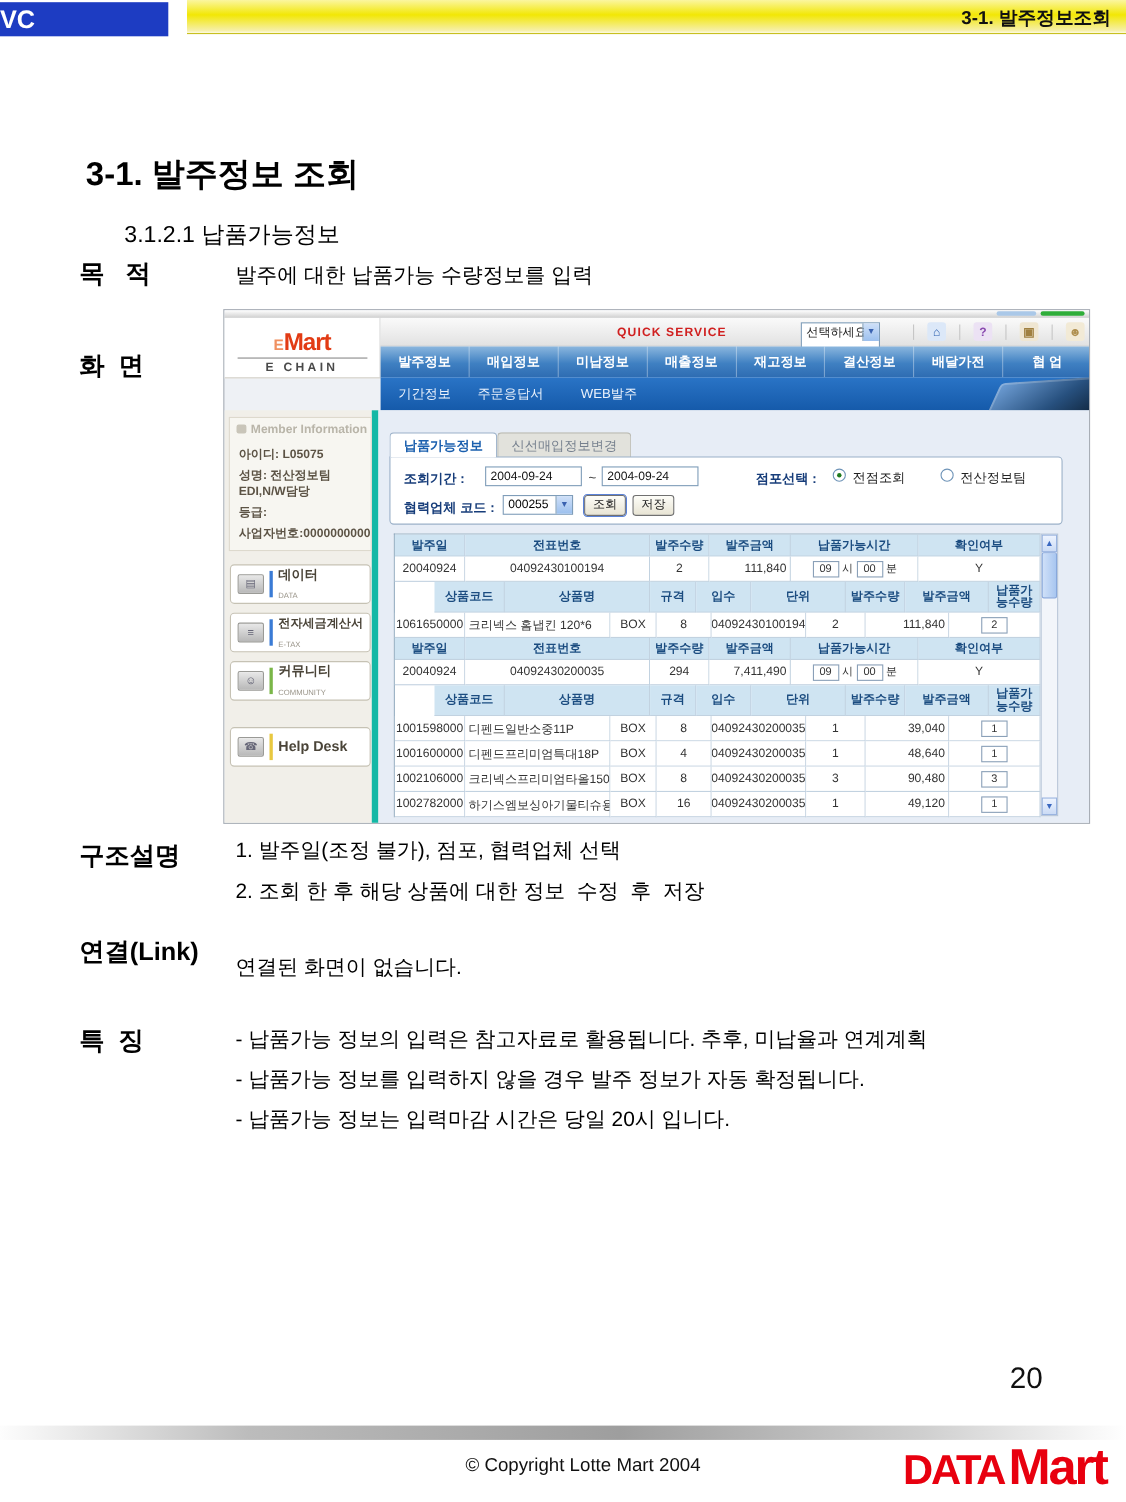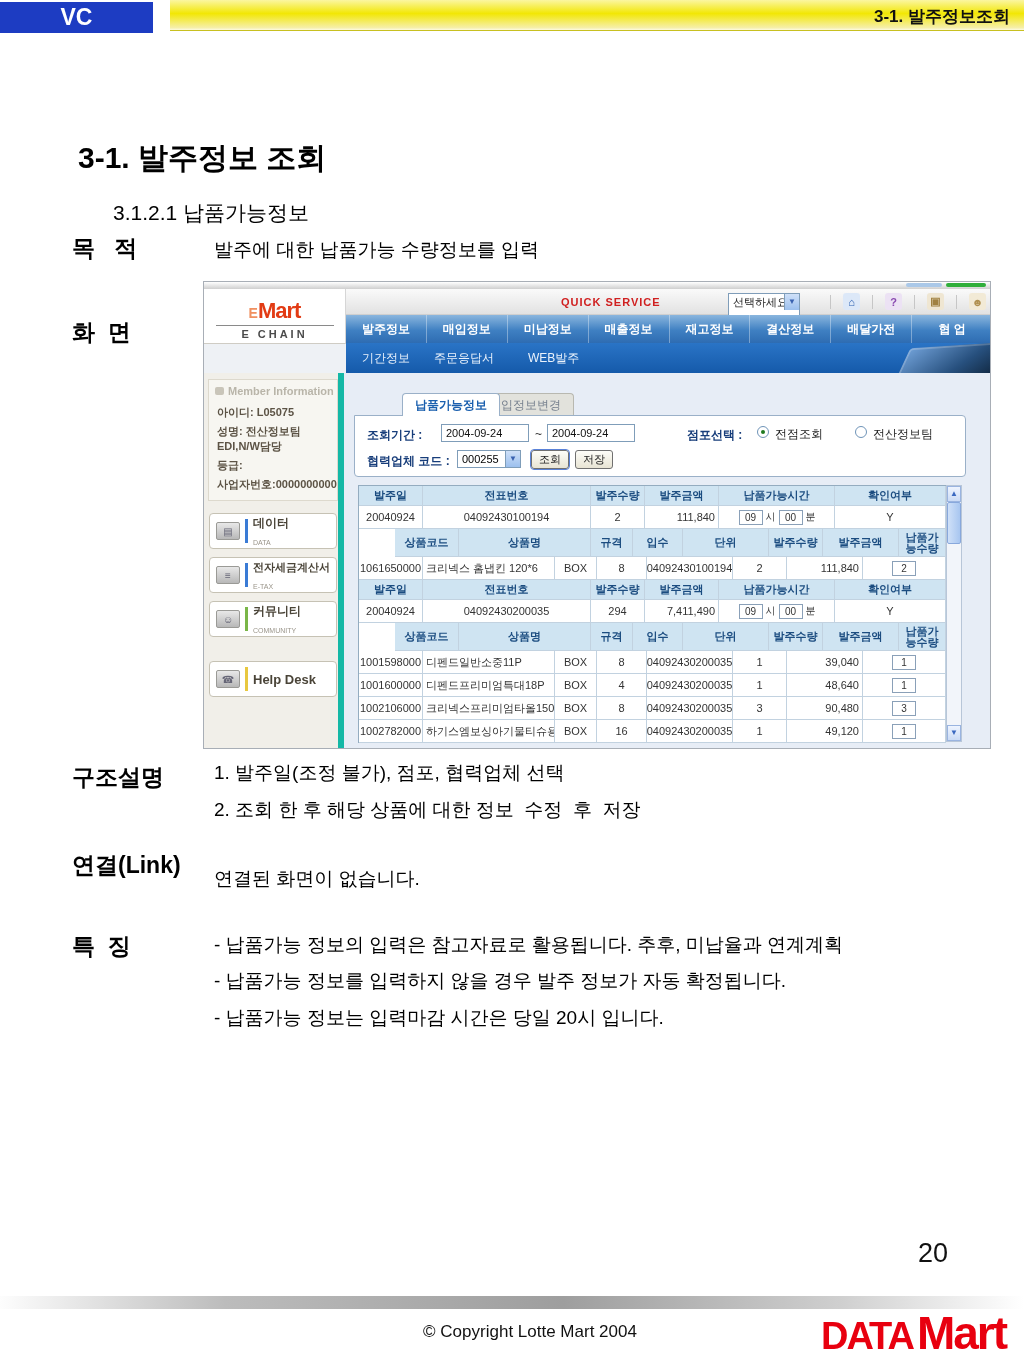--- a/index.html
+++ b/index.html
@@ -1,21 +1,21 @@
 <!DOCTYPE html>
 <html><head>
 <meta charset="utf-8">
 <style>
   html,body{margin:0;padding:0;background:#fff;}
   *{box-sizing:border-box;font-family:"Liberation Sans",sans-serif;}
   .slide{position:relative;width:1024px;height:1365px;background:#fff;overflow:hidden;}
 
   
   .vc-box{position:absolute;left:0;top:2px;width:153px;height:31px;background:#1d3cc2;color:#fff;
-          font-size:23px;font-weight:bold;text-align:center;line-height:31px;}
+          font-size:23px;font-weight:bold;line-height:31px;}
   .yellow-bar{position:absolute;left:170px;top:0;width:854px;height:31px;
           background:linear-gradient(180deg,#fbf6a0 0%,#f2e705 45%,#f6efa8 92%,#fdfbe0 100%);
           border-bottom:1px solid #c8c020;}
   .yellow-bar .bar-title{position:absolute;right:14px;top:5px;font-size:17px;font-weight:bold;color:#111;}
 
   
   .main-title{position:absolute;left:78px;top:138px;font-size:30px;font-weight:bold;color:#000;}
   .sub-title{position:absolute;left:113px;top:199px;font-size:21px;color:#000;}
   .sec-label{position:absolute;left:72px;font-size:23px;font-weight:bold;color:#000;white-space:pre;}
   .body-text{position:absolute;left:214px;font-size:19px;color:#000;white-space:pre;}
@@ -71,21 +71,21 @@
             display:flex;align-items:center;padding-left:6px;}
   .side-btn .ic{width:24px;height:18px;background:linear-gradient(#e8e8e8,#b8b8b8);border:1px solid #9a9a96;border-radius:2px;
             margin-right:5px;font-size:10px;color:#667;display:flex;align-items:center;justify-content:center;}
   .side-btn .bar{width:3px;height:24px;margin-right:5px;}
   .side-btn .tx .lb{font-size:12px;font-weight:bold;color:#4a4438;line-height:12px;}
   .side-btn .tx .sb{font-size:7px;color:#9a958a;line-height:8px;}
 
   .mainarea{position:absolute;left:140px;top:0;width:648px;height:100%;background:#e7edf6;}
   .tab{position:absolute;top:20px;height:23px;line-height:23px;text-align:center;font-size:12px;
        border:1px solid #9ab0c8;border-bottom:none;border-radius:4px 4px 0 0;padding:0 12px;}
-  .tab.active{left:10px;background:#fff;color:#1a5fae;font-weight:bold;z-index:2;margin-left:48px;}
+  .tab.active{left:10px;background:#fff;color:#1a5fae;font-weight:bold;z-index:2;}
   .tab.inactive{left:108px;background:#e2e2dc;color:#76808e;border-color:#b8b8b0;}
 
   .search-panel{position:absolute;left:10px;top:42px;width:612px;height:62px;background:#fff;
                 border:1px solid #9ab0c8;border-radius:0 4px 4px 4px;}
   .sp-label{position:absolute;font-size:12px;font-weight:bold;color:#173d7a;white-space:pre;}
   .sp-input{position:absolute;height:18px;background:#fff;border:1px solid #7f9db9;font-size:11px;color:#111;
             line-height:16px;padding-left:4px;}
   .radio{position:absolute;width:12px;height:12px;border:1px solid #6f94b8;border-radius:50%;background:#fff;}
   .radio.sel::after{content:"";position:absolute;left:3px;top:3px;width:4px;height:4px;border-radius:50%;background:#1f7a1f;}
   .sp-opt{position:absolute;font-size:12px;color:#222;}

